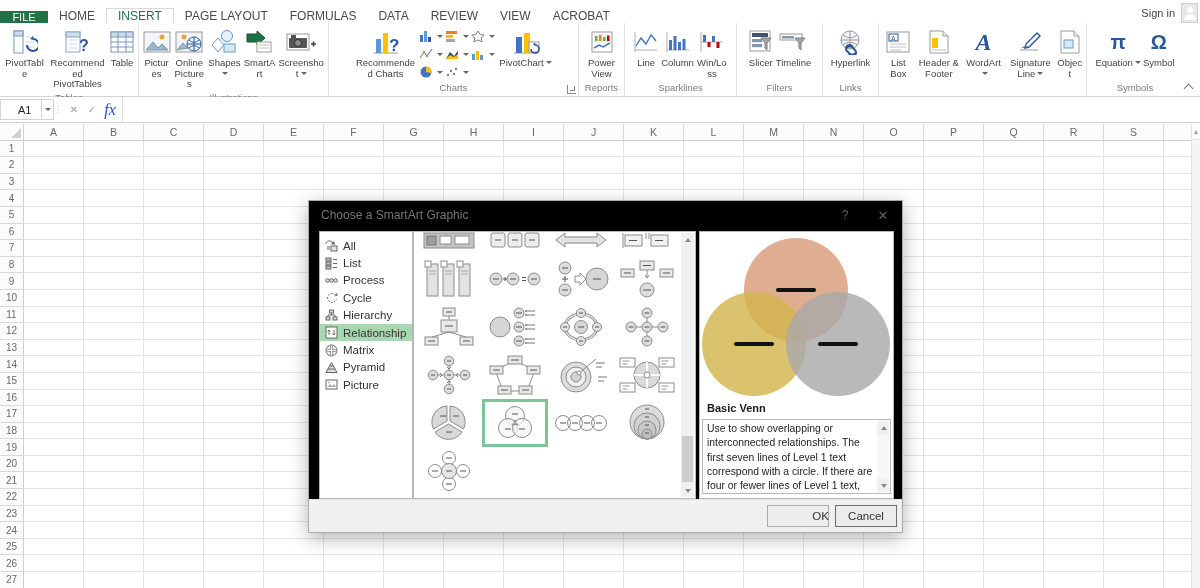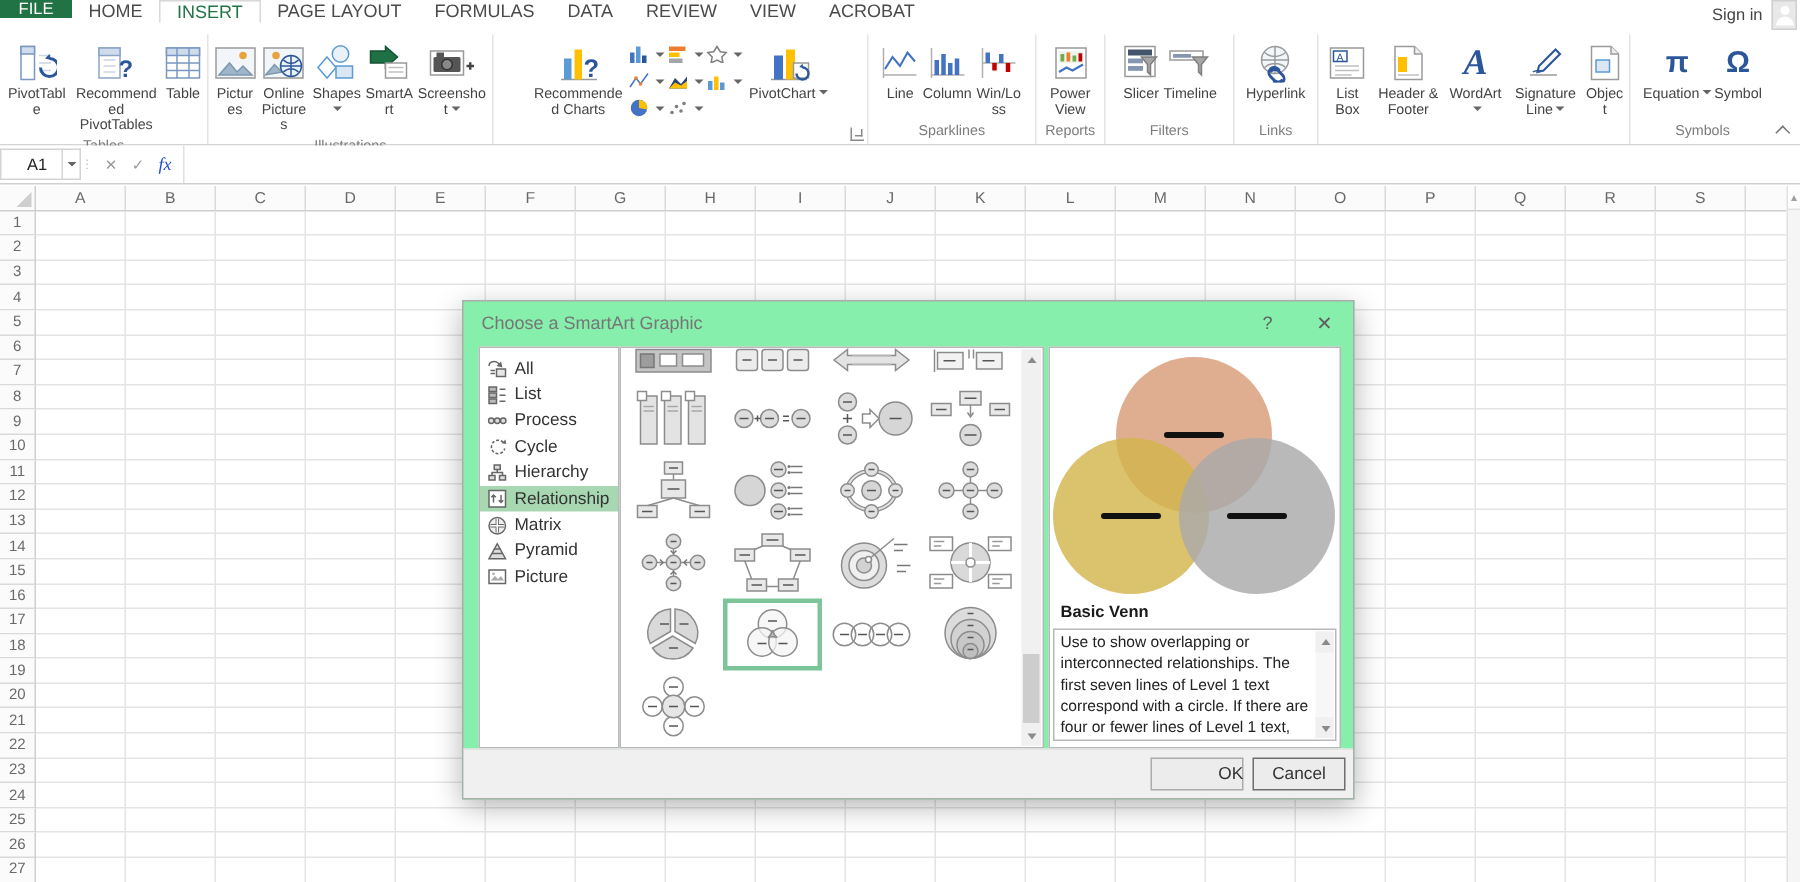--- a/index.html
+++ b/index.html
@@ -1,20 +1,20 @@
 <!DOCTYPE html>
 <html><head>
 <meta charset="utf-8">
 <style>
   * { box-sizing: border-box; margin:0; padding:0; }
   html,body { width:1200px; height:588px; overflow:hidden; }
   body { font-family:"Liberation Sans", sans-serif; background:#fff; position:relative; color:#444; }
 
   
-  .tabs-row { position:absolute; top:0; left:0; right:0; height:23px; background:#fff; display:flex; align-items:flex-start; }
+  .tabs-row { position:absolute; top:0; left:0; right:0; height:23px; background:#fff; display:flex; align-items:flex-end; }
   .file-tab { background:#217346; color:#fff; width:48px; display:flex; align-items:center; justify-content:center; font-size:11px; cursor:pointer; }
   .tab { padding:0 11px; font-size:12px; color:#4a4a4a; display:flex; align-items:center; cursor:pointer; }
   .tab.active { color:#217346; background:#fff; border:1px solid #d8d8d8; border-bottom:none; }
   .signin-area { margin-left:auto; display:flex; align-items:center; gap:6px; padding-right:2px; font-size:11px; color:#444; }
   .avatar-box { width:17px; height:20px; background:#e8e8e8; border:1px solid #d0d0d0; position:relative; }
   .avatar-box::before { content:""; position:absolute; top:3px; left:5px; width:6px; height:6px; border-radius:50%; background:#fff; }
   .avatar-box::after { content:""; position:absolute; bottom:2px; left:2px; width:12px; height:6px; border-radius:6px 6px 0 0; background:#fff; }
 
   
   .ribbon { position:absolute; top:23px; left:0; right:0; height:74px; background:#fff; border-bottom:1px solid #d4d4d4; display:flex; }
@@ -33,37 +33,37 @@
   .ribbon-collapse { position:absolute; right:4px; bottom:3px; width:14px; height:12px; cursor:pointer; }
   .ribbon-collapse::before { content:""; position:absolute; left:3px; top:4px; width:6px; height:6px; border-left:1.5px solid #777; border-top:1.5px solid #777; transform:rotate(45deg); }
 
   
   .formula-bar { position:absolute; top:97px; left:0; right:0; height:26px; background:#fff; border-bottom:1px solid #d0d0d0; display:flex; align-items:stretch; }
   .name-box { width:42px; border:1px solid #d4d4d4; margin:2px 0 2px 0; display:flex; align-items:center; padding-left:17px; font-size:11px; color:#222; }
   .name-caret { width:12px; display:flex; align-items:center; justify-content:center; border:1px solid #d4d4d4; border-left:none; margin:2px 0; cursor:pointer; }
   .fbar-dots { width:8px; display:flex; align-items:center; justify-content:center; color:#bbb; font-size:8px; }
   .fbar-btns { display:flex; align-items:center; gap:2px; padding:0 4px; border-right:1px solid #e0e0e0; }
   .fbar-btn { width:16px; text-align:center; font-size:10px; color:#9a9a9a; cursor:pointer; }
-  .fbar-fx { font-family:"Liberation Serif", serif; font-style:italic; font-size:12px; color:#1d4ed8; }
+  .fbar-fx { font-family:"Liberation Serif", serif; font-style:italic; font-size:16px; color:#1d4ed8; }
   .fbar-input { flex:1; }
 
   
   .sheet { position:absolute; top:124px; left:0; width:1191px; bottom:0; overflow:hidden; background:#fff; }
   .sheet-grid { display:grid; grid-template-columns:24px repeat(20,60px); grid-auto-rows:16.6px; }
   .corner-cell { background:#fbfbfb; border-right:1px solid #cfcfcf; border-bottom:1px solid #cfcfcf; height:17px; position:relative; }
   .corner-cell::after { content:""; position:absolute; right:2px; bottom:2px; width:0; height:0; border-left:10px solid transparent; border-bottom:10px solid #cfcfcf; }
   .col-h { background:#fbfbfb; border-right:1px solid #d9d9d9; border-bottom:1px solid #cfcfcf; font-size:10.5px; color:#696969; display:flex; align-items:center; justify-content:center; height:17px; cursor:pointer; }
   .row-h { background:#fbfbfb; border-right:1px solid #cfcfcf; border-bottom:1px solid #d9d9d9; font-size:10px; color:#696969; display:flex; align-items:center; justify-content:center; cursor:pointer; }
   .cell { border-right:1px solid #e4e4e4; border-bottom:1px solid #e4e4e4; cursor:cell; }
   .v-scroll { position:absolute; top:124px; right:0; width:9px; bottom:0; background:#f5f5f5; border-left:1px solid #e2e2e2; }
   .v-scroll .up { position:absolute; top:0; left:0; right:0; height:16px; background:#fdfdfd; border-bottom:1px solid #e2e2e2; }
   .v-scroll .up::after { content:""; position:absolute; left:2px; top:6px; width:0; height:0; border-left:2.5px solid transparent; border-right:2.5px solid transparent; border-bottom:4px solid #a0a0a0; }
 
   
-  .dialog { position:absolute; left:308px; top:200px; width:595px; height:333px; background:#86efac; border:1px solid #acacac; box-shadow:0 5px 18px rgba(0,0,0,.3); z-index:10; }
+  .dialog { position:absolute; left:308px; top:200px; width:595px; height:333px; background:#000000; border:1px solid #acacac; box-shadow:0 5px 18px rgba(0,0,0,.3); z-index:10; }
   .dlg-title { height:28px; display:flex; align-items:center; padding-left:12px; font-size:12px; color:#767676; }
   .dlg-ctl { margin-left:auto; display:flex; align-items:stretch; height:100%; }
   .dlg-help, .dlg-close { width:38px; display:flex; align-items:center; justify-content:center; font-size:12px; color:#5f5f5f; cursor:pointer; }
   .dlg-close { font-size:13px; }
   .dlg-bottom { position:absolute; left:0; right:0; top:298px; bottom:0; background:#f0f0f0; border-top:1px solid #e3e3e3; }
   .dlg-btn { position:absolute; top:304px; width:62px; height:22px; background:#ececec; border:1px solid #ababab; font-size:11.5px; color:#333; display:flex; align-items:center; justify-content:center; cursor:pointer; }
   .btn-ok { left:458px;padding-left:45px; }
   .btn-cancel { left:526px; border-color:#6e6e6e; }
 
   .cat-panel { position:absolute; left:10px; top:30px; width:94px; height:268px; background:#fff; border:1px solid #b8b8b8; padding-top:5px; }
@@ -297,80 +297,81 @@
               <rect x="4" y="8" width="6" height="16" fill="#4472c4"></rect>
               <rect x="12" y="4" width="6" height="20" fill="#ffc000"></rect>
               <rect x="17" y="13" width="10" height="10" fill="#fff" stroke="#9a9a9a"></rect>
               <path d="M19 20 a4 4 0 1 0 4 -4" fill="none" stroke="#2b579a" stroke-width="1.6"></path>
               <path d="M23 13.5 l.8 3 -3 -.8 z" fill="#2b579a"></path>
             </svg>
         </span>
         <span class="rlabel"><span>PivotChart</span><span class="caret"></span></span>
       </div>
     </div>
+    <div class="rgroup-label">Charts</div>
     <span class="launcher"></span>
-  </div>
-
-  <div class="rgroup" style="width:112px">
-    <div class="rgroup-content">
-      <div class="rbtn">
-        <span class="ricon">
-          <svg width="26" height="24" viewBox="0 0 26 24">
-              <path d="M2 2 v20 M2 20 h22" stroke="#b0b0b0"></path>
-              <path d="M3 16 l5 -8 5 6 5 -9 5 6" fill="none" stroke="#4472c4" stroke-width="1.4"></path>
-            </svg>
-        </span>
-        <span class="rlabel">Line</span>
-      </div>
-      <div class="rbtn">
-        <span class="ricon">
-          <svg width="26" height="24" viewBox="0 0 26 24">
-              <path d="M2 2 v20 M2 20 h22" stroke="#b0b0b0"></path>
-              <rect x="4" y="10" width="3" height="10" fill="#4472c4"></rect>
-              <rect x="8.5" y="6" width="3" height="14" fill="#4472c4"></rect>
-              <rect x="13" y="12" width="3" height="8" fill="#4472c4"></rect>
-              <rect x="17.5" y="9" width="3" height="11" fill="#4472c4"></rect>
-            </svg>
-        </span>
-        <span class="rlabel">Column</span>
-      </div>
-      <div class="rbtn" style="width:34px">
-        <span class="ricon">
-          <svg width="26" height="24" viewBox="0 0 26 24">
-              <path d="M2 2 v20 M2 12 h22" stroke="#b0b0b0"></path>
-              <rect x="4" y="5" width="3" height="7" fill="#4472c4"></rect>
-              <rect x="8.5" y="12" width="3" height="5" fill="#c00000"></rect>
-              <rect x="13" y="6" width="3" height="6" fill="#4472c4"></rect>
-              <rect x="17.5" y="12" width="3" height="6" fill="#c00000"></rect>
-            </svg>
-        </span>
-        <span class="rlabel">Win/Loss</span>
-      </div>
-    </div>
-    <div class="rgroup-label">Sparklines</div>
   </div>
 
   <div class="rgroup" style="width:46px">
     <div class="rgroup-content">
       <div class="rbtn">
         <span class="ricon">
           <svg width="24" height="24" viewBox="0 0 24 24">
               <rect x="2" y="2" width="20" height="20" fill="#fff" stroke="#9a9a9a"></rect>
               <rect x="4" y="4" width="16" height="8" fill="#eef3ee"></rect>
               <rect x="5" y="6" width="2.5" height="5" fill="#70ad47"></rect>
               <rect x="9" y="5" width="2.5" height="6" fill="#ed7d31"></rect>
               <rect x="13" y="7" width="2.5" height="4" fill="#70ad47"></rect>
               <rect x="17" y="5.5" width="2.5" height="5.5" fill="#c00000"></rect>
               <path d="M4 18 l5 -3 4 2 7 -4" fill="none" stroke="#4472c4" stroke-width="1.5"></path>
             </svg>
         </span>
         <span class="rlabel">Power View</span>
       </div>
     </div>
     <div class="rgroup-label">Reports</div>
+  </div>
+
+  <div class="rgroup" style="width:112px">
+    <div class="rgroup-content">
+      <div class="rbtn">
+        <span class="ricon">
+          <svg width="26" height="24" viewBox="0 0 26 24">
+              <path d="M2 2 v20 M2 20 h22" stroke="#b0b0b0"></path>
+              <path d="M3 16 l5 -8 5 6 5 -9 5 6" fill="none" stroke="#4472c4" stroke-width="1.4"></path>
+            </svg>
+        </span>
+        <span class="rlabel">Line</span>
+      </div>
+      <div class="rbtn">
+        <span class="ricon">
+          <svg width="26" height="24" viewBox="0 0 26 24">
+              <path d="M2 2 v20 M2 20 h22" stroke="#b0b0b0"></path>
+              <rect x="4" y="10" width="3" height="10" fill="#4472c4"></rect>
+              <rect x="8.5" y="6" width="3" height="14" fill="#4472c4"></rect>
+              <rect x="13" y="12" width="3" height="8" fill="#4472c4"></rect>
+              <rect x="17.5" y="9" width="3" height="11" fill="#4472c4"></rect>
+            </svg>
+        </span>
+        <span class="rlabel">Column</span>
+      </div>
+      <div class="rbtn" style="width:34px">
+        <span class="ricon">
+          <svg width="26" height="24" viewBox="0 0 26 24">
+              <path d="M2 2 v20 M2 12 h22" stroke="#b0b0b0"></path>
+              <rect x="4" y="5" width="3" height="7" fill="#4472c4"></rect>
+              <rect x="8.5" y="12" width="3" height="5" fill="#c00000"></rect>
+              <rect x="13" y="6" width="3" height="6" fill="#4472c4"></rect>
+              <rect x="17.5" y="12" width="3" height="6" fill="#c00000"></rect>
+            </svg>
+        </span>
+        <span class="rlabel">Win/Loss</span>
+      </div>
+    </div>
+    <div class="rgroup-label">Sparklines</div>
   </div>
 
   <div class="rgroup" style="width:86px">
     <div class="rgroup-content">
       <div class="rbtn">
         <span class="ricon">
           <svg width="26" height="26" viewBox="0 0 26 26">
               <rect x="2" y="2" width="20" height="20" fill="#fff" stroke="#9a9a9a"></rect>
               <rect x="4" y="4" width="16" height="4" fill="#44546a"></rect>
               <rect x="4" y="10" width="10" height="3.2" fill="#8496b0"></rect>

